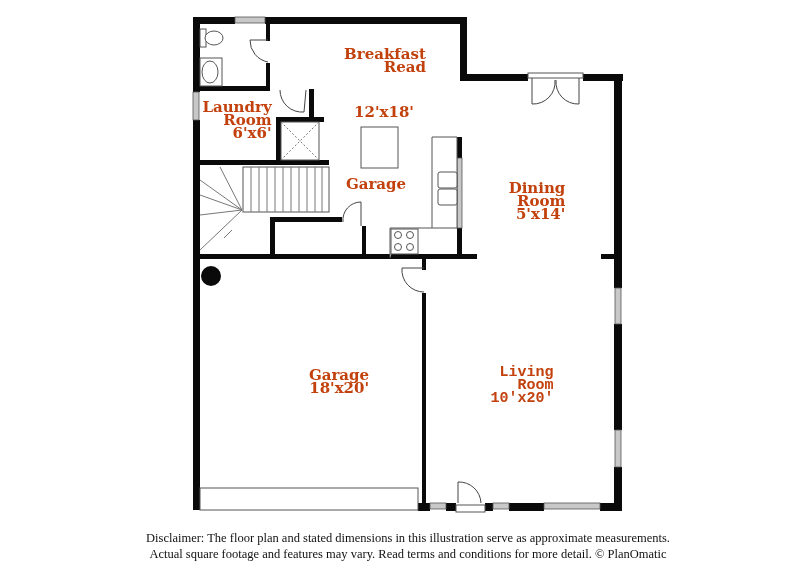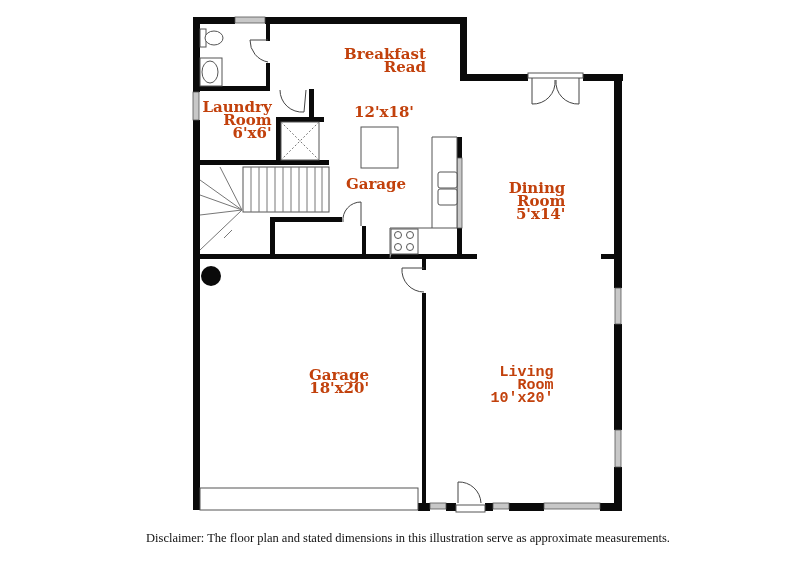--- a/index.html
+++ b/index.html
@@ -189,13 +189,14 @@
 </div>
 
 <div class="room-label" style="left:522px; top:366px;font-family:Liberation Mono, monospace;">
   <div>Living</div>
   <div>Room</div>
   <div>10'x20'</div>
 </div>
 
 <div class="disclaimer">
   <div>Disclaimer: The floor plan and stated dimensions in this illustration serve as approximate measurements.</div>
+  <div>Actual square footage and features may vary. Read terms and conditions for more detail. © PlanOmatic</div>
 </div>
 
 </body></html>

